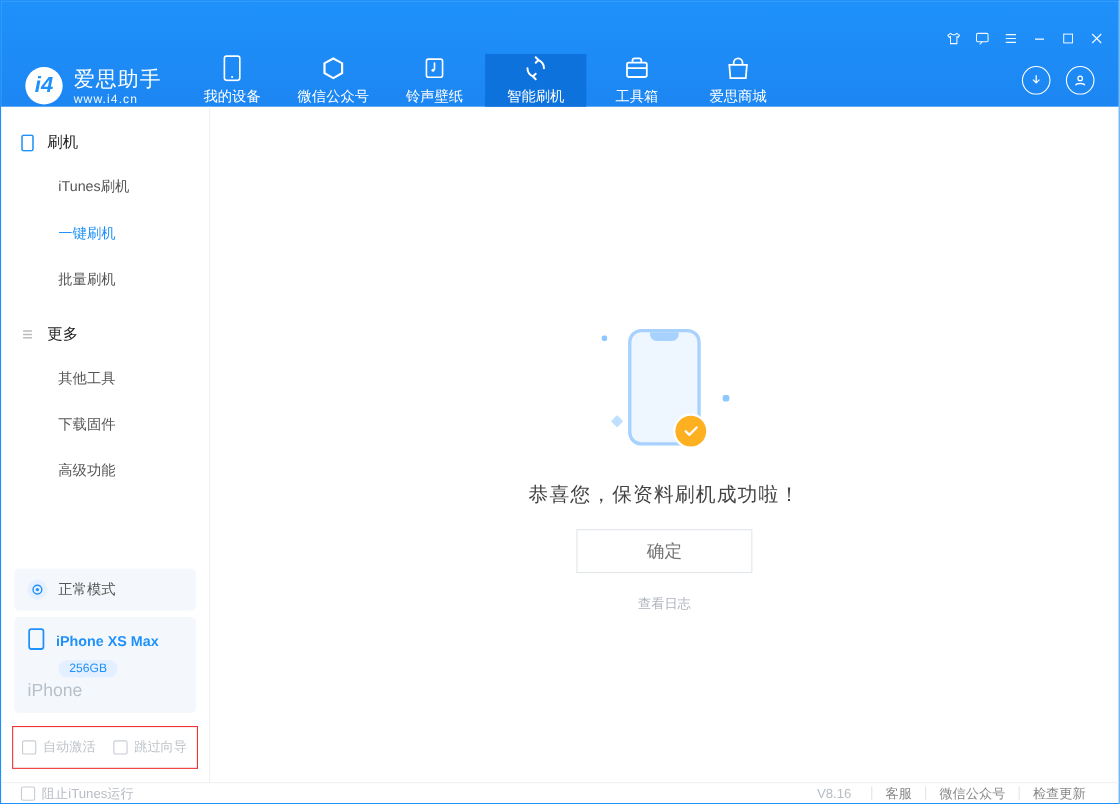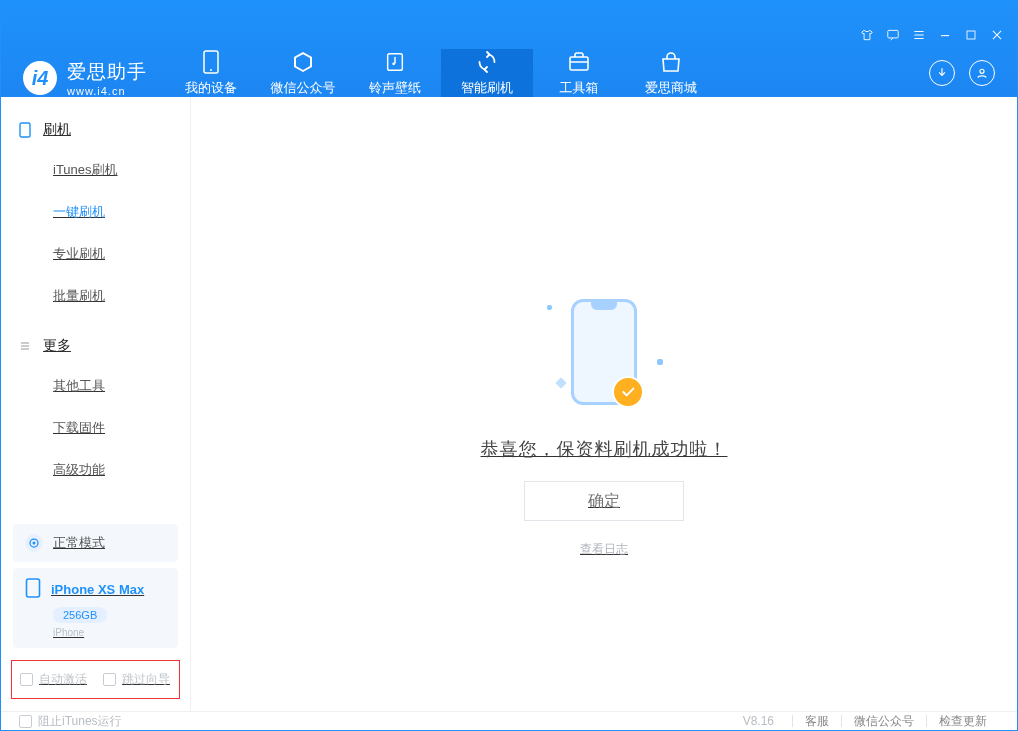--- a/index.html
+++ b/index.html
@@ -17,38 +17,38 @@
   .nav-tab.active { background: #0e72dd; }
   .nav-tab .icon-slot { width: 26px; height: 26px; display:flex; align-items:center; justify-content:center; }
   .nav-tab span.label { font-size: 13px; }
   .title-right { margin-left: auto; display:flex; flex-direction:column; align-items:flex-end; padding: 0 8px; }
   .win-controls { display:flex; align-items:center; height: 28px; gap: 6px; padding-right: 2px; }
   .win-btn { width: 20px; height: 20px; display:flex; align-items:center; justify-content:center; color:#fff; cursor:pointer; opacity:0.95; }
   .acct-controls { display:flex; align-items:center; height: 48px; gap:14px; padding-right: 14px; }
   .circ-btn { width: 26px; height: 26px; border:1.5px solid #fff; border-radius:50%; display:flex; align-items:center; justify-content:center; color:#fff; cursor:pointer; }
 
   
-  .body { flex:1; display:flex; min-height:0;text-decoration:underline; }
+  .body { flex:1; display:flex; min-height:0; }
 
   
   .sidebar { width: 190px; border-right:1px solid #eef0f2; display:flex; flex-direction:column; }
   .side-list { padding-top: 14px; flex:1; overflow:auto; }
   .side-group-title { display:flex; align-items:center; gap:10px; padding: 10px 18px; color:#222; font-size:14px; }
   .side-group-title .chev { color:#bbb; width:14px; display:inline-flex; }
   .side-item { padding: 12px 18px 12px 52px; color:#555; font-size:13px; cursor:pointer; }
   .side-item.selected { color:#1f91fa; }
 
   .device-area { padding: 8px 0 0 0; }
   .dev-card { margin: 6px 12px; background:#f4f8fc; border-radius:4px; padding:10px 12px; display:flex; align-items:flex-start; gap:10px; color:#555; }
   .dev-card .dot { width:18px; height:18px; border-radius:50%; background:#e7f0ff; display:flex; align-items:center; justify-content:center; }
   .dev-info-card { margin: 6px 12px 12px 12px; background:#f4f8fc; border-radius:4px; padding:10px 12px; }
   .dev-info-top { display:flex; align-items:center; gap:10px; }
   .dev-name { color:#1f91fa; font-weight:600; font-size:13px; }
   .dev-badge { display:inline-block; margin-top:6px; background:#e4efff; color:#1f91fa; font-size:11px; padding:2px 10px; border-radius:10px; }
-  .dev-os { color:#b6c0ca; font-size:10px; margin-top:4px; margin-left:28px; }
+  .dev-os { color:#b6c0ca; font-size:16px; margin-top:4px; }
 
   .check-row { border:1.5px solid #e33; margin: 0 10px 12px 10px; padding: 10px 8px; display:flex; gap: 16px; font-size:12px; color:#bfc4ca; }
   .chk { display:inline-flex; align-items:center; gap:6px; cursor:pointer; }
   .chk .box { width:13px; height:13px; border:1px solid #c7ccd2; border-radius:2px; display:inline-block; }
 
   
   .main { flex:1; position:relative; padding-top: 80px; }
   .result { display:flex; flex-direction:column; align-items:center; gap:20px; margin-top: 110px; }
   .phone-graphic { position:relative; width:130px; height:130px; display:flex; align-items:center; justify-content:center; }
   .sparkle { position:absolute; background:#8cc7ff; border-radius:2px; }
@@ -198,21 +198,20 @@
         <div class="side-group-title">
           <span class="chev">
               <svg width="12" height="16" viewBox="0 0 12 16" fill="none" stroke="#1f91fa" stroke-width="1.4">
                 <rect x="1" y="1" width="10" height="14" rx="1.5"></rect>
               </svg>
             </span>
           <span>刷机</span>
         </div>
         <div class="side-item">iTunes刷机</div>
         <div class="side-item selected">一键刷机</div>
-        <div class="side-item">专业刷机</div>
         <div class="side-item">批量刷机</div>
 
         <div class="side-group-title" style="margin-top:10px;">
           <span class="chev">
               <svg width="12" height="12" viewBox="0 0 12 12" stroke="#bbb" stroke-width="1.4">
                 <path d="M2 3h8M2 6h8M2 9h8"></path>
               </svg>
             </span>
           <span>更多</span>
         </div>

